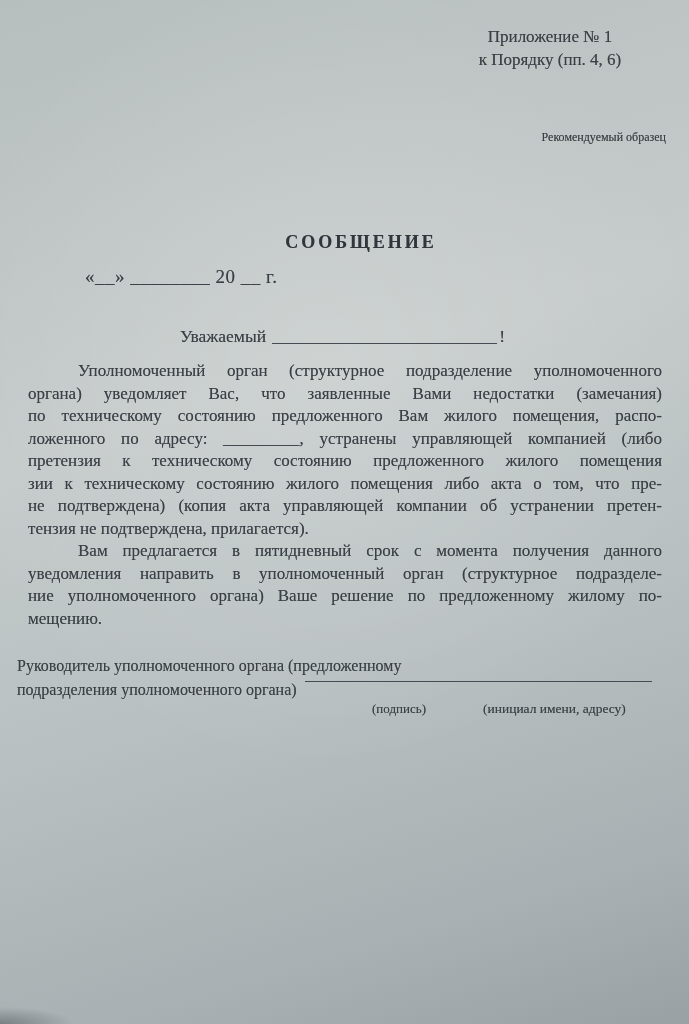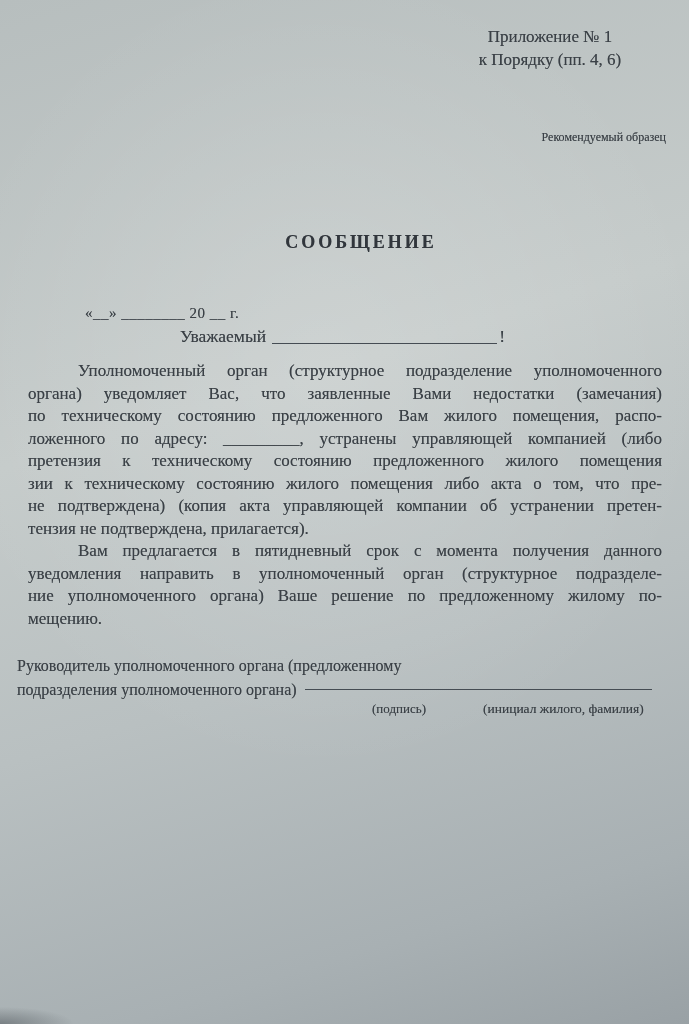--- a/index.html
+++ b/index.html
@@ -19,33 +19,33 @@
   }
   .abs { position: absolute; }
 
   .annex  { left: 420px; top: 25px;  width: 260px; text-align: center; font-size: 17px; line-height: 23px; }
   .sample { left: 420px; top: 86px;  width: 246px; text-align: right; font-size: 12px; margin-top: 44px; }
   .fio    { left: 380px; top: 142px; width: 238px; text-align: center; font-size: 17px; }
 
   .title  { left: 25px; top: 232px; width: 672px; text-align: center;
             font-weight: bold; font-size: 18px; letter-spacing: 3px; color: #31363c; }
 
-  .date   { left: 85px; top: 266px; font-size: 15px; letter-spacing: 0.5px; margin-top: 39px; }
+  .date   { left: 85px; top: 266px; font-size: 19px; letter-spacing: 0.5px; }
 
   .sal    { left: 180px; top: 326px; width: 325px; display: flex; align-items: flex-end; font-size: 17.5px; }
   .blank  { border-bottom: 1.4px solid #454c53; }
   .sal .blank { flex: 1; margin: 0 2px 3px 6px; }
 
   .bodytext { left: 28px; top: 360px; width: 634px; font-size: 17px; line-height: 22.5px; }
   .jl     { text-align: justify; text-align-last: justify; }
   .jl.end { text-align-last: left; }
   .jl.ind { text-indent: 50px; }
 
   .sig1   { left: 17px; top: 657px; font-size: 16px; }
-  .sig2   { left: 17px; top: 681px; width: 635px; display: flex; align-items: center; font-size: 16px; }
+  .sig2   { left: 17px; top: 681px; width: 635px; display: flex; align-items: flex-start; font-size: 16px; }
   .sig2 .txt { white-space: nowrap; }
   .sig2 .blank { flex: 1; margin: 0 0 2px 8px; }
   .cap1   { left: 372px; top: 701px; font-size: 13px; }
   .cap2   { left: 483px; top: 701px; font-size: 13.5px; }
 </style>
 </head>
 <body>
 
 <div class="paper">
 
@@ -83,15 +83,15 @@
   </div>
 
   <div class="abs sig1">Руководитель уполномоченного органа (предложенному</div>
 
   <div class="abs sig2">
     <span class="txt">подразделения уполномоченного органа)</span>
     <span class="blank"></span>
   </div>
 
   <div class="abs cap1">(подпись)</div>
-  <div class="abs cap2">(инициал жилого, фамилия)</div>
+  <div class="abs cap2">(инициал имени, адресу)</div>
 
 </div>
 
 </body></html>

